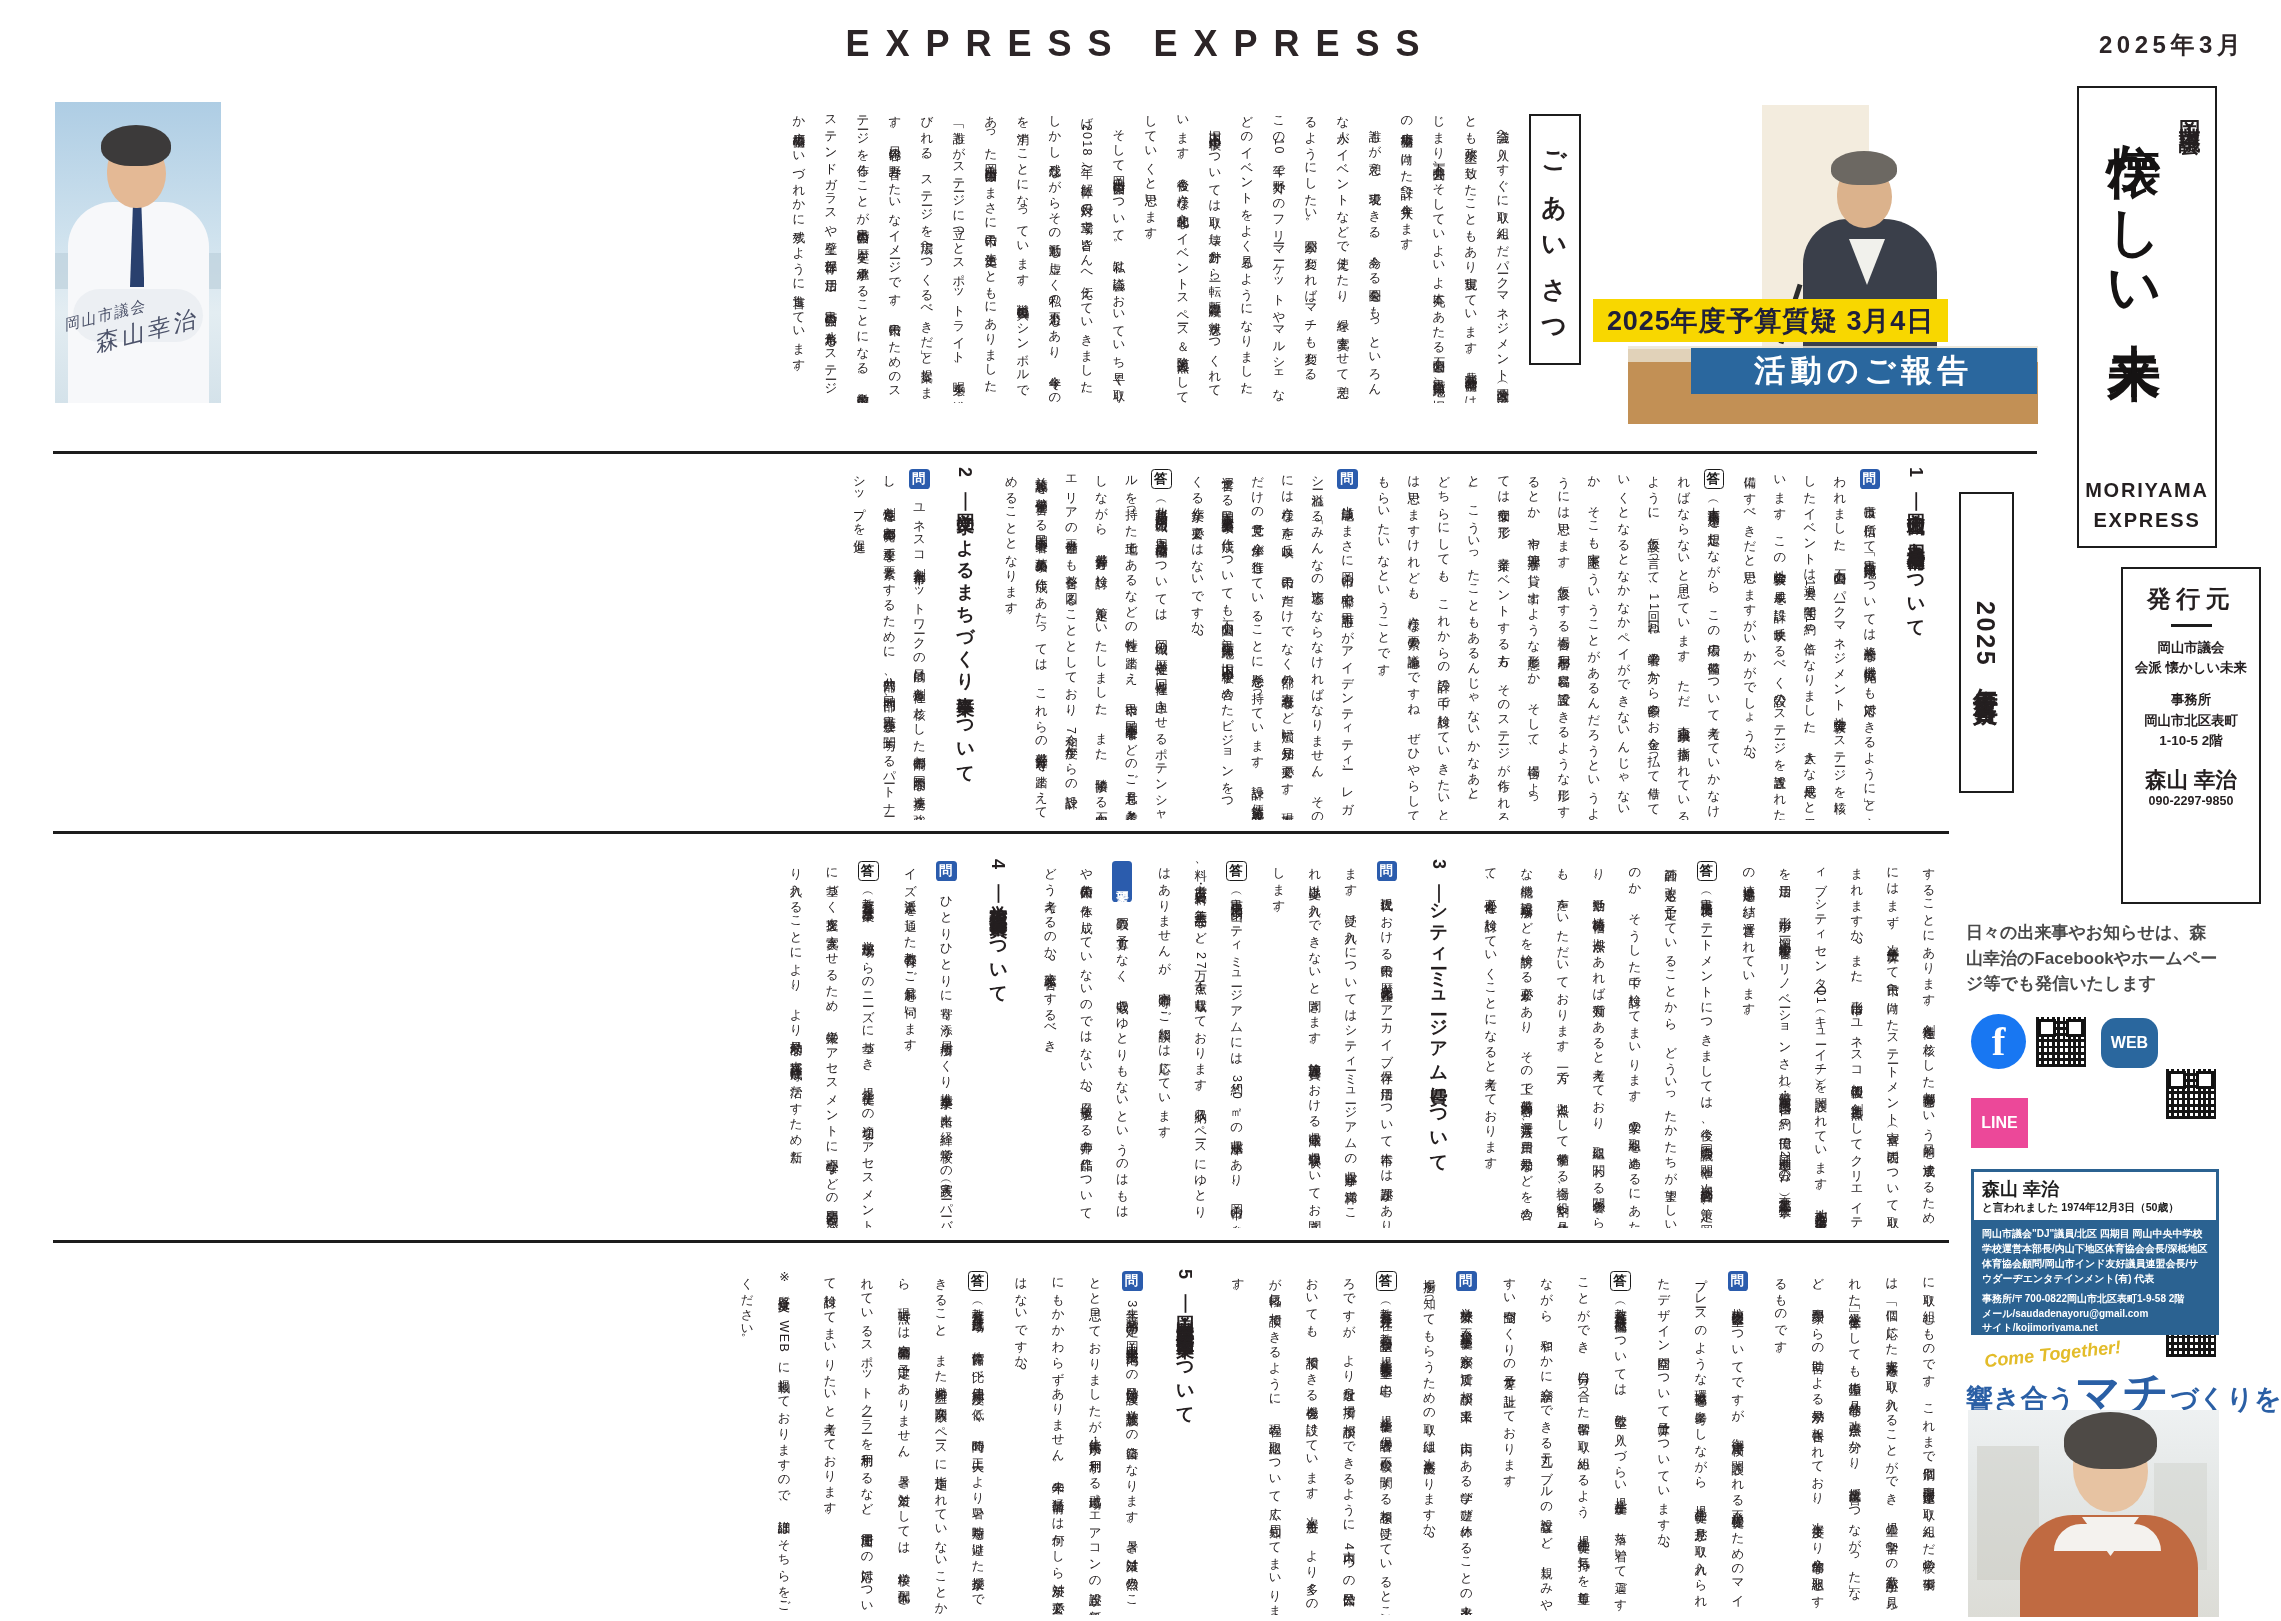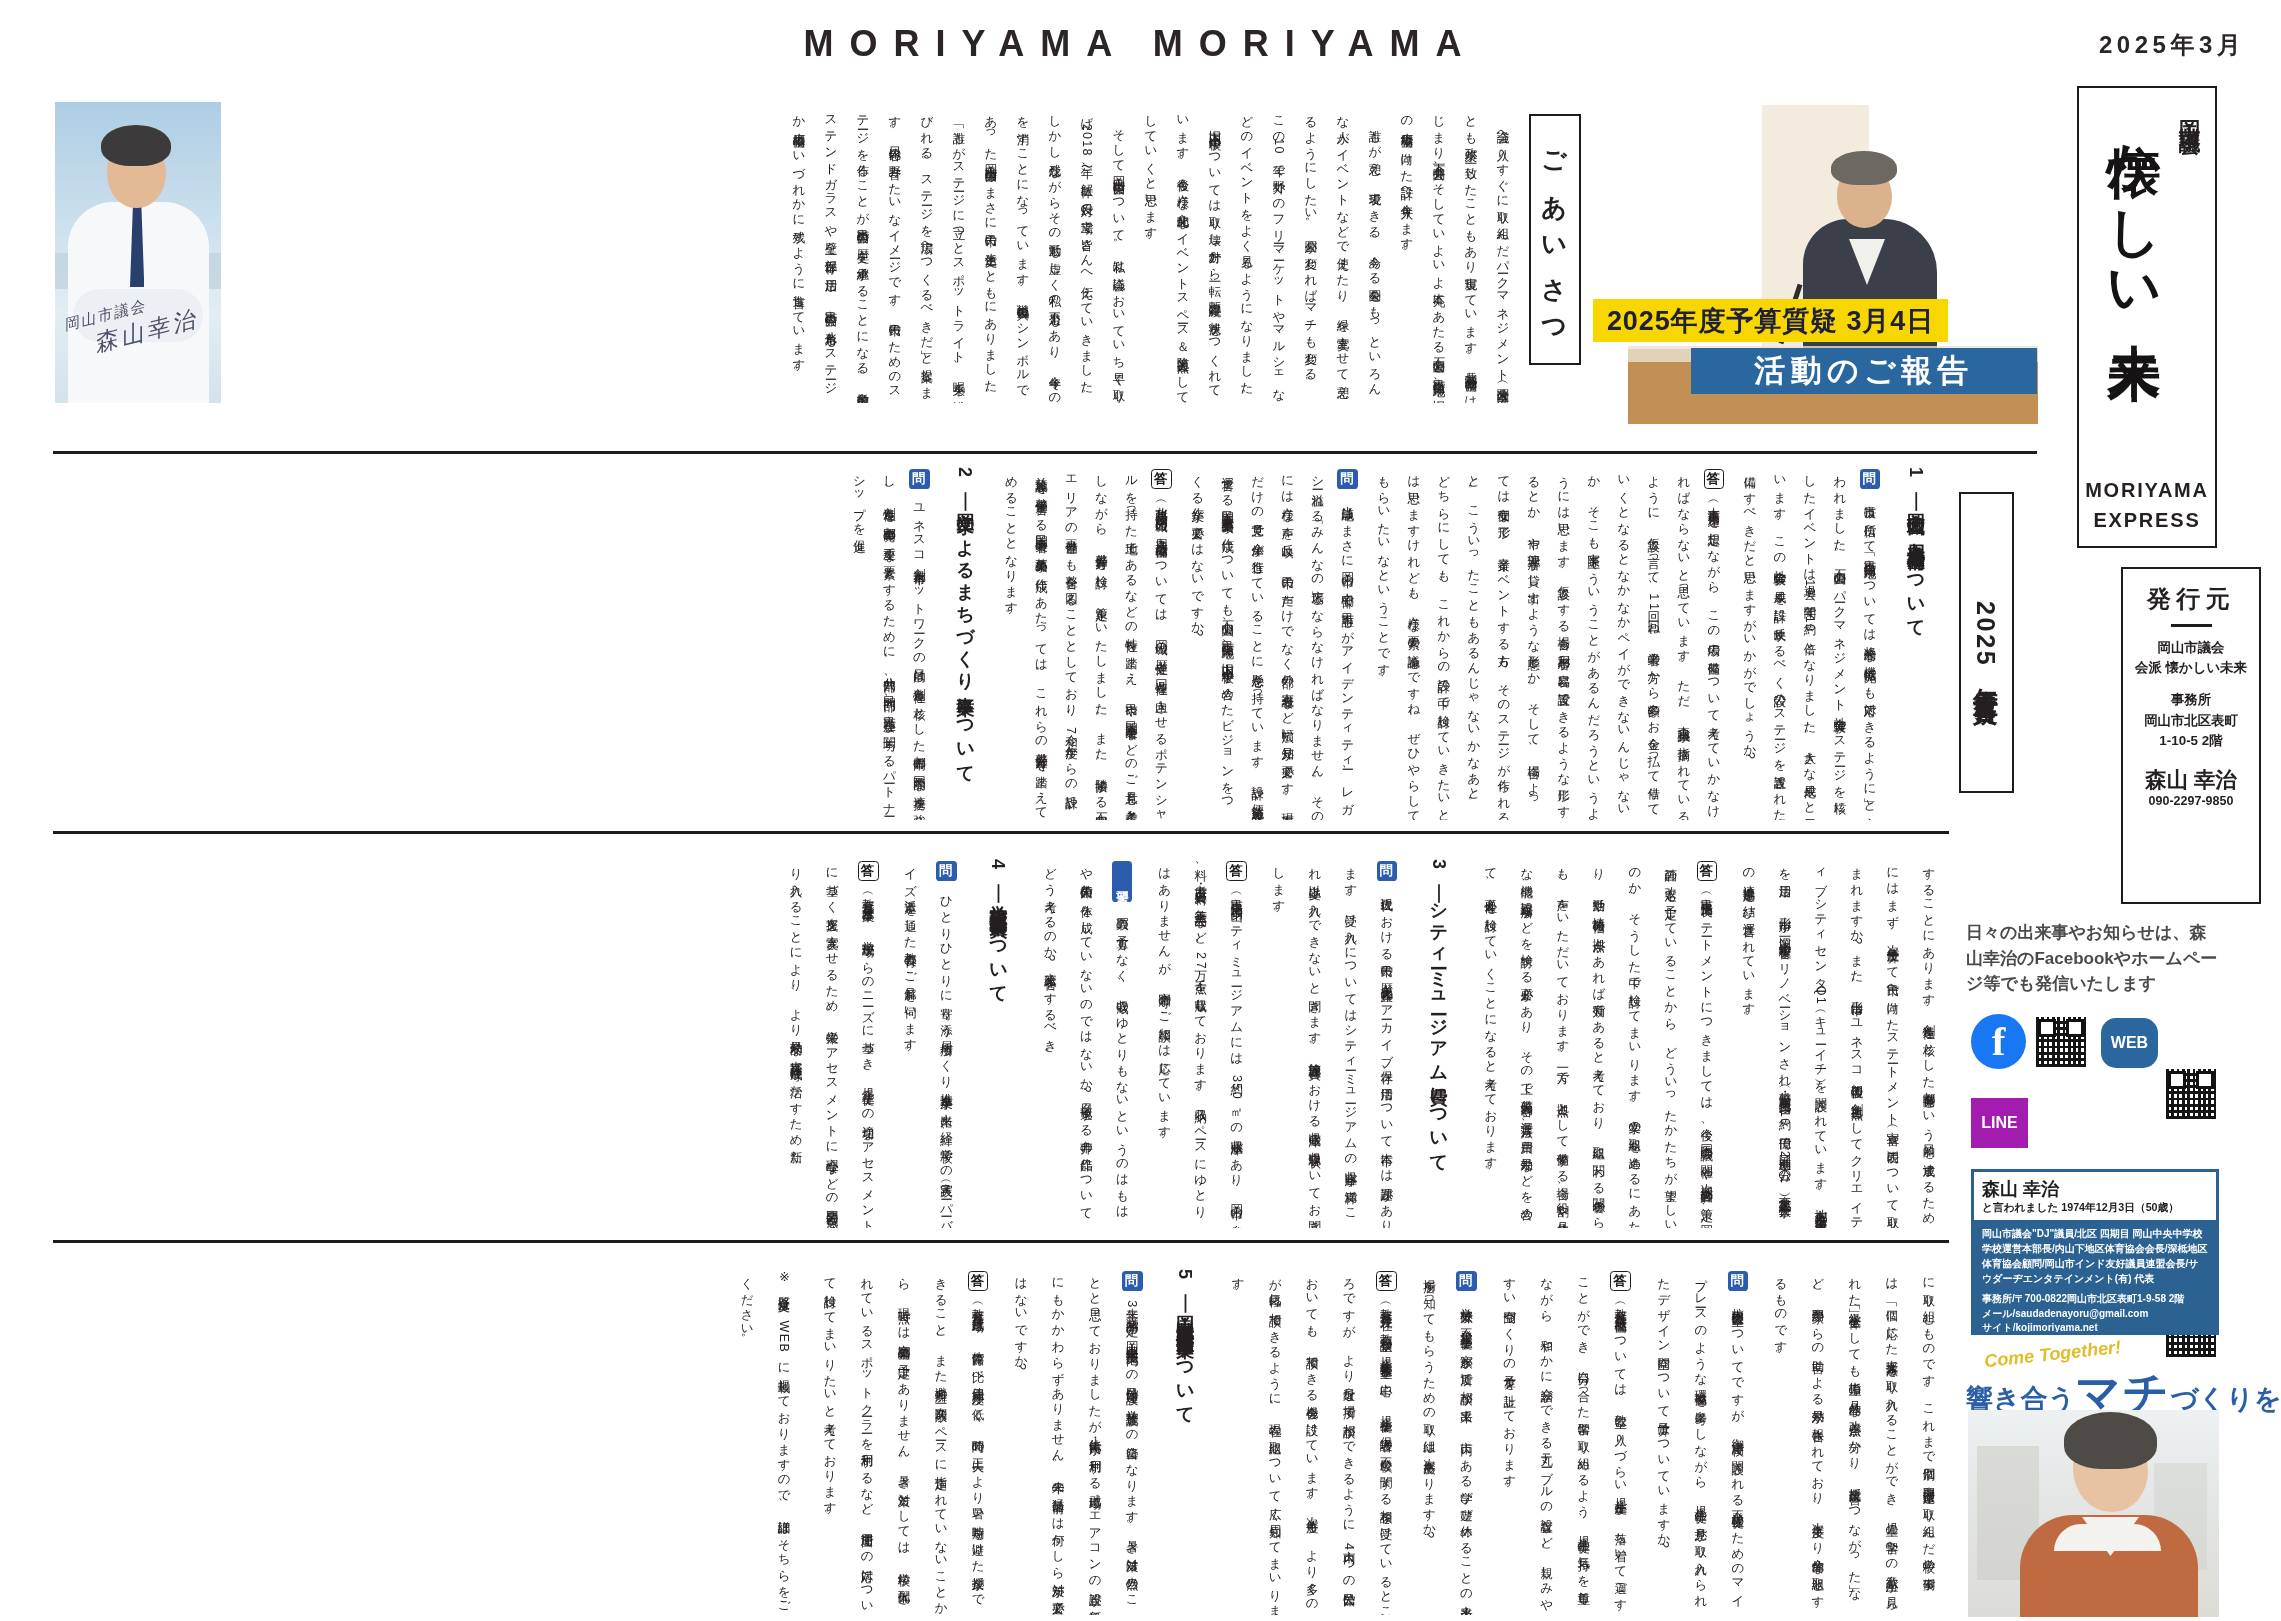--- a/index.html
+++ b/index.html
@@ -26,21 +26,21 @@
   .pub-name { font-size:21.4px; font-weight:800; margin-top:12.5px; }
   .pub-phone { font-size:12.5px; font-weight:700; }
 
   .sns-notice { position:absolute; left:1966px; top:920px; width:255px; font-size:17px; font-weight:700; line-height:1.5; color:#4a4a4a; }
 
   .sns-item { position:absolute; }
   .fb { width:55px; height:55px; border-radius:50%; background:#1877f2; color:#fff; text-align:center;
         font-size:41px; font-weight:800; line-height:55px; font-family:"Liberation Serif",serif; }
   .btn { width:57px; height:50px; color:#fff; font-weight:800; font-size:16px; display:flex; align-items:center; justify-content:center; }
   .web { background:#2a679e; }
-  .line { background:#a21caf; }
+  .line { background:#ec4899; }
   .ig { width:52px; height:52px; border-radius:12.5px; position:relative;
         background:radial-gradient(circle at 25% 115%, #fdd776 0%, #f6a14b 28%, #e1306c 58%, #b5309f 78%, #7638fa 100%); }
   .ig::before { content:""; position:absolute; left:11.6px; top:11.6px; width:23px; height:23px; border:3.6px solid #fff; border-radius:8px; }
   .ig::after  { content:""; position:absolute; right:8px; top:7.1px; width:4.5px; height:4.5px; background:#fff; border-radius:50%; }
   .qr { width:52px; height:52px; border:1.8px solid #fff; background-color:#fff; position:relative;
         background-image:repeating-linear-gradient(0deg,#151515 0 2.7px,transparent 2.7px 6.2px),
                          repeating-linear-gradient(90deg,#151515 0 2.7px,transparent 2.7px 5.3px); }
   .qr.green { background-image:repeating-linear-gradient(0deg,#1e7a35 0 2.7px,transparent 2.7px 6.2px),
                                repeating-linear-gradient(90deg,#1e7a35 0 2.7px,transparent 2.7px 5.3px); }
   .qr::before,.qr::after { content:""; position:absolute; width:12.5px; height:12.5px; border:3.6px solid #111; background:#fff; }
@@ -132,21 +132,21 @@
   .badge.q { background:#2b5cad; color:#fff; }
   .badge.a { background:#fff; color:#1c1c1c; border:1.8px solid #1c1c1c; line-height:17px; }
   .badge.req { writing-mode:vertical-rl; width:20.5px; height:41px; background:#2b5cad; color:#fff;
                line-height:20.5px; letter-spacing:0; font-size:12.5px; }
 </style>
 </head>
 <body>
 
 <div class="page">
 
-  <div class="hd-title">MORIYAMA MORIYAMA</div>
+  <div class="hd-title">EXPRESS EXPRESS</div>
   <div class="hd-date">2025年3月</div>
 
   <div class="masthead">
     <div class="mast-council">岡山市議会</div>
     <div class="mast-big">懐かしい未来</div>
     <div class="mast-roman">
       <span>MORIYAMA</span><br>
       <span>EXPRESS</span>
     </div>
   </div>

